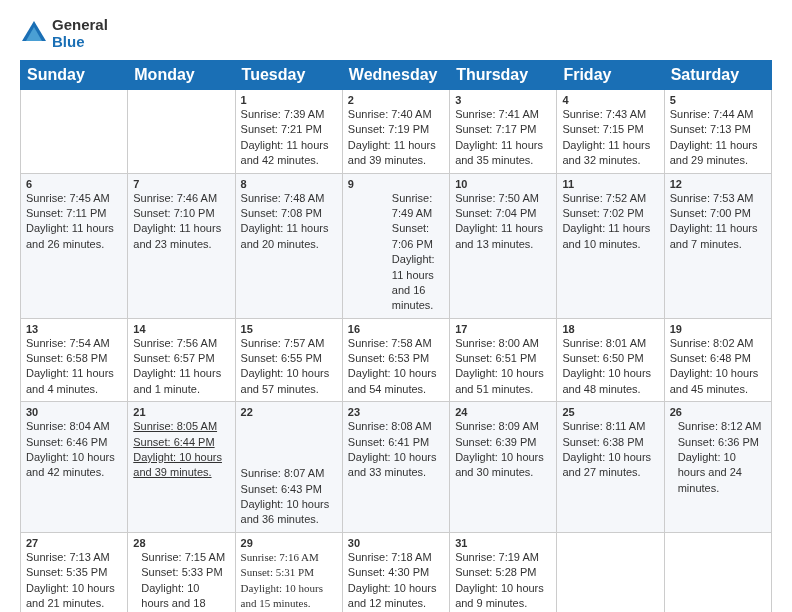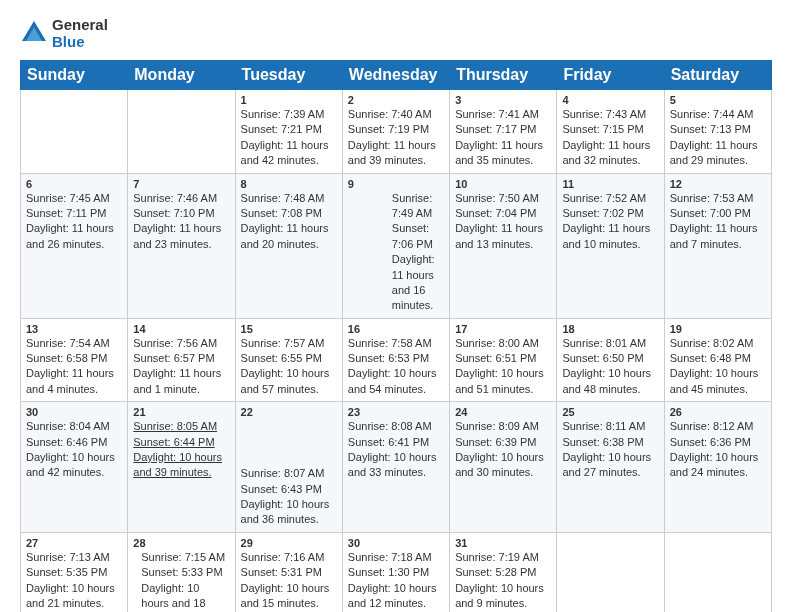--- a/index.html
+++ b/index.html
@@ -276,48 +276,48 @@
 Daylight: 10 hours and 30 minutes.</div>
           </td>
           <td>
             <span class="day-num">25</span>
             <div class="day-info" style="white-space: pre-line;">Sunrise: 8:11 AM
 Sunset: 6:38 PM
 Daylight: 10 hours and 27 minutes.</div>
           </td>
           <td>
             <span class="day-num">26</span>
-            <div class="day-info" style="white-space: pre-line;">Sunrise: 8:12 AM
+            <div class="day-info" style="white-space: pre-line; margin-left: 8px;">Sunrise: 8:12 AM
 Sunset: 6:36 PM
 Daylight: 10 hours and 24 minutes.</div>
           </td>
         </tr>
         <tr>
           <td>
             <span class="day-num">27</span>
             <div class="day-info" style="white-space: pre-line;">Sunrise: 7:13 AM
 Sunset: 5:35 PM
 Daylight: 10 hours and 21 minutes.</div>
           </td>
           <td>
             <span class="day-num">28</span>
             <div class="day-info" style="white-space: pre-line; margin-left: 8px;">Sunrise: 7:15 AM
 Sunset: 5:33 PM
 Daylight: 10 hours and 18 minutes.</div>
           </td>
           <td>
             <span class="day-num">29</span>
-            <div class="day-info" style="white-space: pre-line;">Sunrise: 7:16 AM
+            <div class="day-info" style="white-space: pre-line; font-family: Liberation Serif, serif;">Sunrise: 7:16 AM
 Sunset: 5:31 PM
 Daylight: 10 hours and 15 minutes.</div>
           </td>
           <td>
             <span class="day-num">30</span>
             <div class="day-info" style="white-space: pre-line;">Sunrise: 7:18 AM
-Sunset: 1:30 PM
+Sunset: 4:30 PM
 Daylight: 10 hours and 12 minutes.</div>
           </td>
           <td>
             <span class="day-num">31</span>
             <div class="day-info" style="white-space: pre-line;">Sunrise: 7:19 AM
 Sunset: 5:28 PM
 Daylight: 10 hours and 9 minutes.</div>
           </td>
           <td class="empty"></td>
           <td class="empty"></td>

